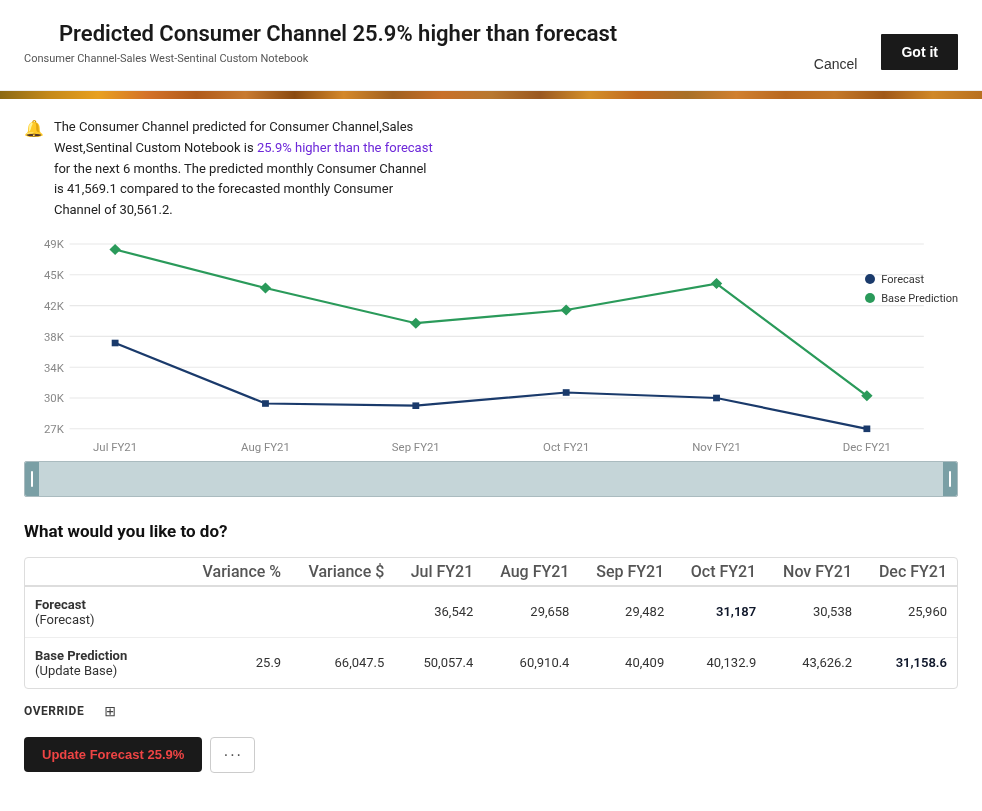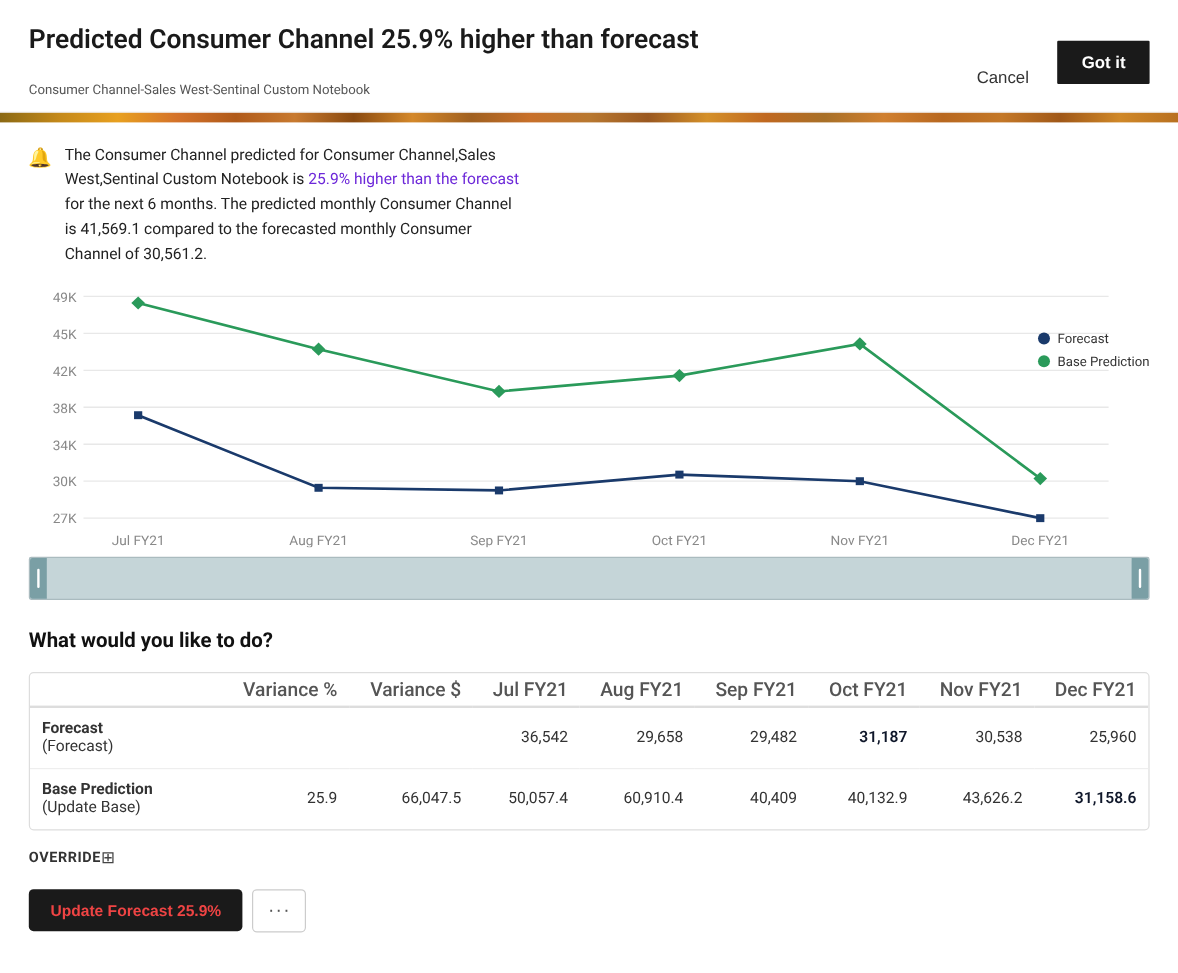--- a/index.html
+++ b/index.html
@@ -19,25 +19,26 @@
       justify-content: space-between;
       padding: 20px 24px 12px 24px;
       border-bottom: 1px solid #eee;
     }
     .header-left { flex: 1; }
     .header-title {
       font-size: 22px;
       font-weight: 600;
       color: #1a1a1a;
       line-height: 1.3;
+      margin-left: 35px;
     }
     .header-subtitle {
       font-size: 11px;
       color: #555;
-      margin-top: 19px;
+      margin-top: 3px;
     }
     .header-actions {
       display: flex;
       align-items: center;
       gap: 12px;
       padding-top: 6px;
     }
     .btn-cancel {
       background: none;
       border: none;
@@ -216,21 +217,21 @@
     }
     .data-table tbody tr:first-child td {
       border-top: 2px solid #ddd;
     }
 
     
     .override-row {
       padding: 14px 24px 10px 24px;
       display: flex;
       align-items: center;
-      gap: 0;
+      gap: 20px;
     }
     .override-label {
       font-size: 12px;
       font-weight: 700;
       color: #333;
       letter-spacing: 0.5px;
     }
     .override-icon {
       font-size: 14px;
       color: #444;

